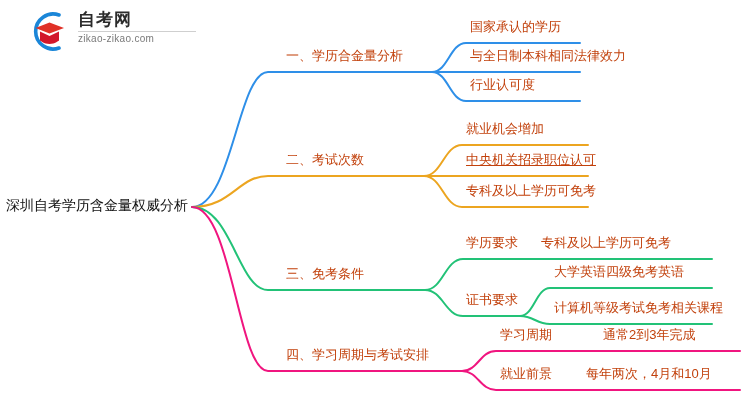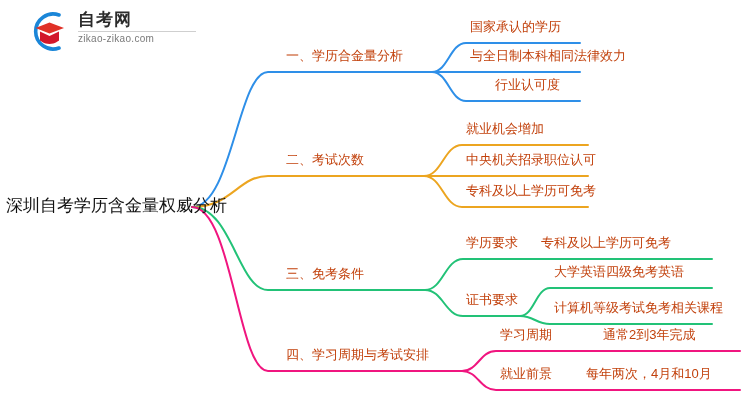--- a/index.html
+++ b/index.html
@@ -66,21 +66,21 @@
     height: 410px;
   }
   .node-label {
     position: absolute;
     font-size: 13px;
     color: #c2410c;
     white-space: nowrap;
     line-height: 15px;
   }
   .root-label {
-    font-size: 17px;
+    font-size: 14px;
     color: #111111;
   }
   .lvl1-label { font-size: 13px; }
   .lvl2-label { font-size: 13px; }
   .lvl3-label { font-size: 13px; }
 </style>
 </head>
 <body>
 
 <div id="canvas">
@@ -135,25 +135,25 @@
       </g>
 
     </g>
   </svg>
 
   <div class="node-label root-label" style="left:6px; top:198px;">深圳自考学历含金量权威分析</div>
 
   <div class="node-label lvl1-label" style="left:286px; top:48px;">一、学历合金量分析</div>
   <div class="node-label lvl2-label" style="left:470px; top:19px;">国家承认的学历</div>
   <div class="node-label lvl2-label" style="left:470px; top:48px;">与全日制本科相同法律效力</div>
-  <div class="node-label lvl2-label" style="left:470px; top:77px;margin-left:25px;">行业认可度</div>
+  <div class="node-label lvl2-label" style="left:470px; top:77px;">行业认可度</div>
 
   <div class="node-label lvl1-label" style="left:286px; top:152px;">二、考试次数</div>
   <div class="node-label lvl2-label" style="left:466px; top:121px;">就业机会增加</div>
-  <div class="node-label lvl2-label" style="left:466px; top:152px;">中央机关招录职位认可</div>
+  <div class="node-label lvl2-label" style="left:466px; top:152px;text-decoration:underline;">中央机关招录职位认可</div>
   <div class="node-label lvl2-label" style="left:466px; top:183px;">专科及以上学历可免考</div>
 
   <div class="node-label lvl1-label" style="left:286px; top:266px;">三、免考条件</div>
   <div class="node-label lvl2-label" style="left:466px; top:235px;">学历要求</div>
   <div class="node-label lvl2-label" style="left:466px; top:292px;">证书要求</div>
   <div class="node-label lvl3-label" style="left:541px; top:235px;text-align:center;">专科及以上学历可免考</div>
   <div class="node-label lvl3-label" style="left:554px; top:264px;">大学英语四级免考英语</div>
   <div class="node-label lvl3-label" style="left:554px; top:300px;">计算机等级考试免考相关课程</div>
 
   <div class="node-label lvl1-label" style="left:286px; top:347px;">四、学习周期与考试安排</div>

